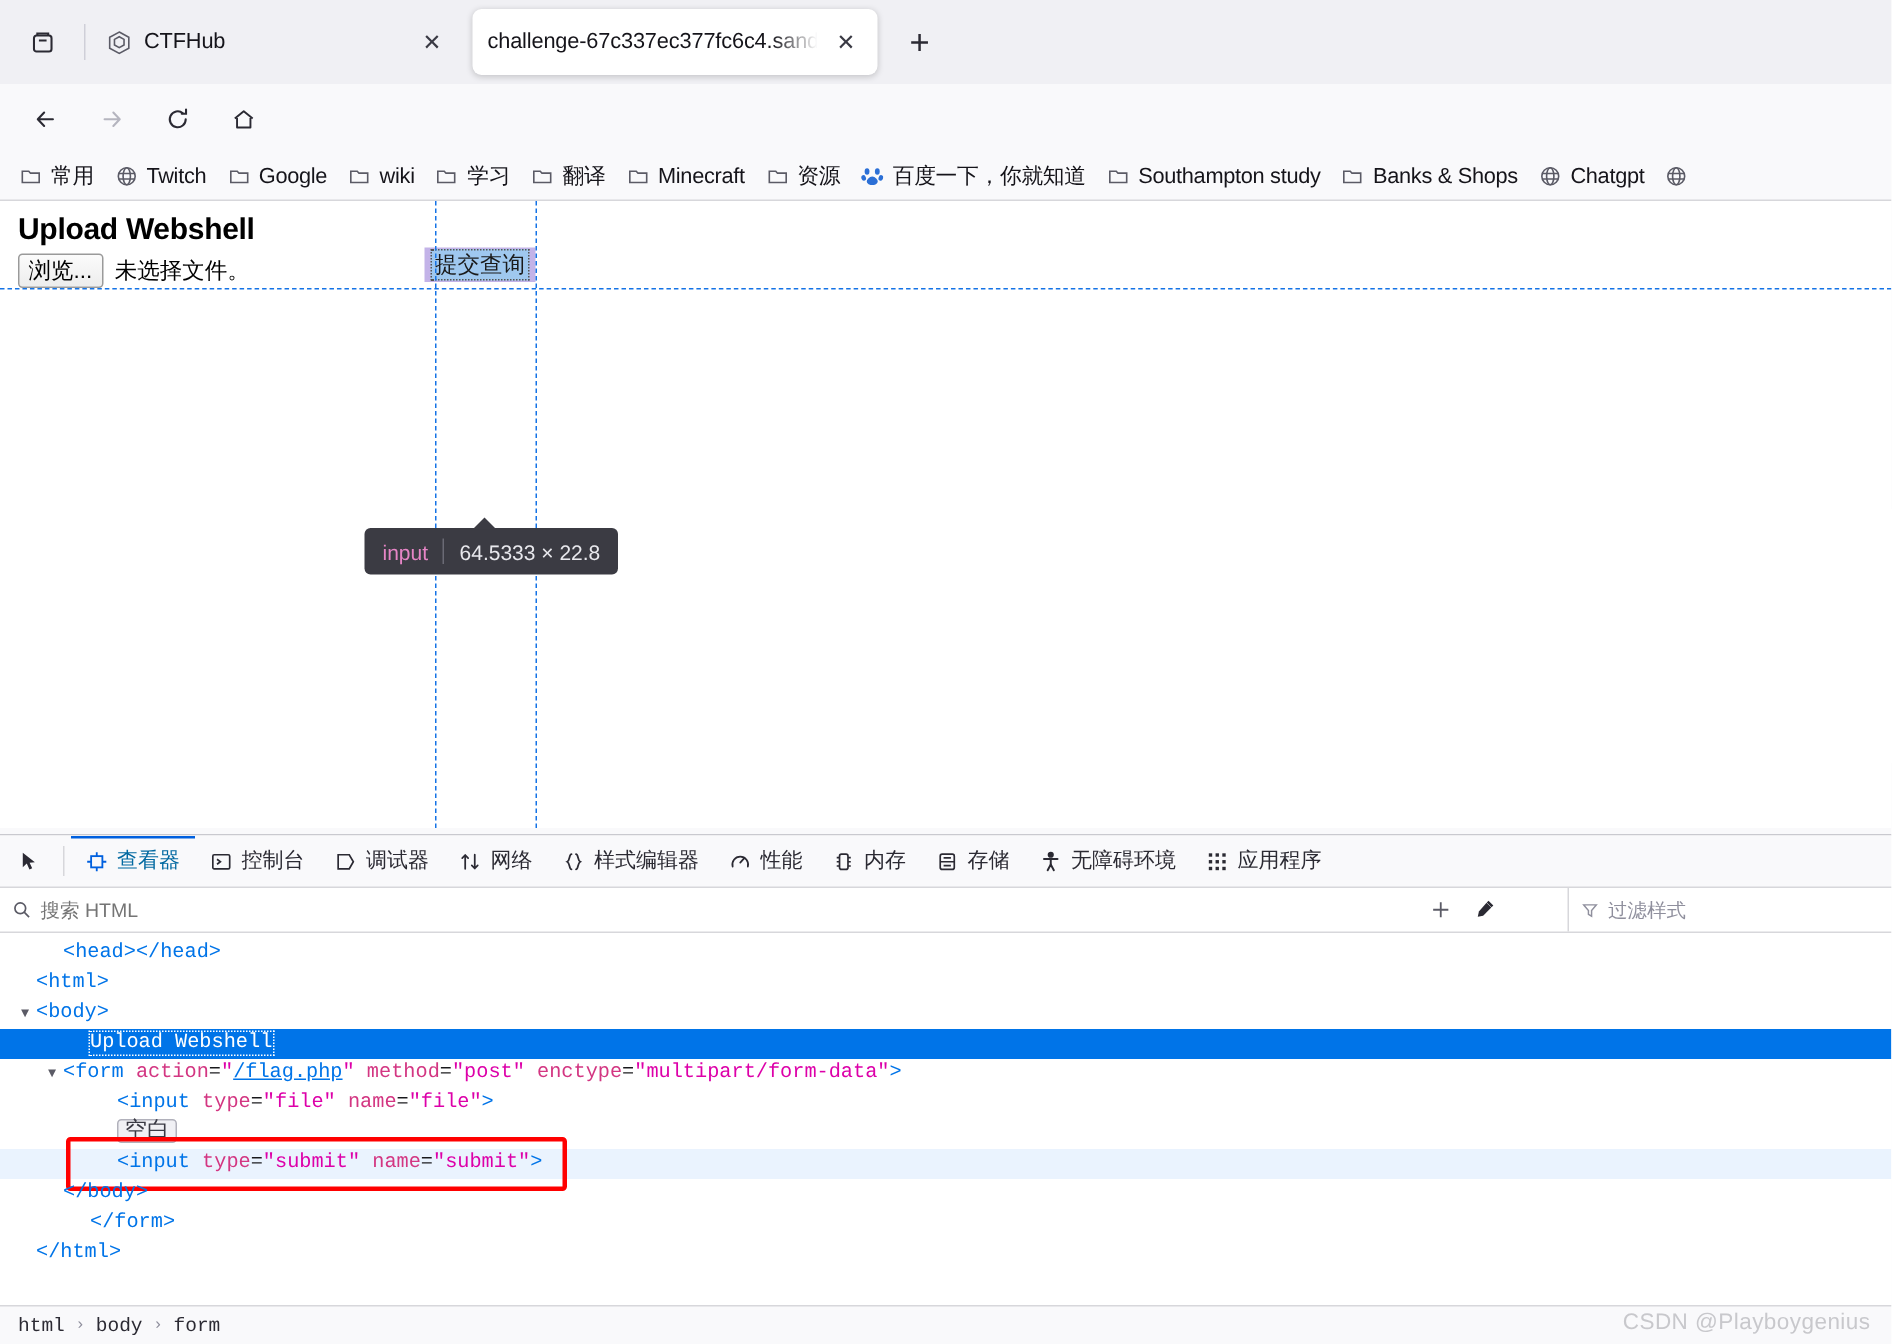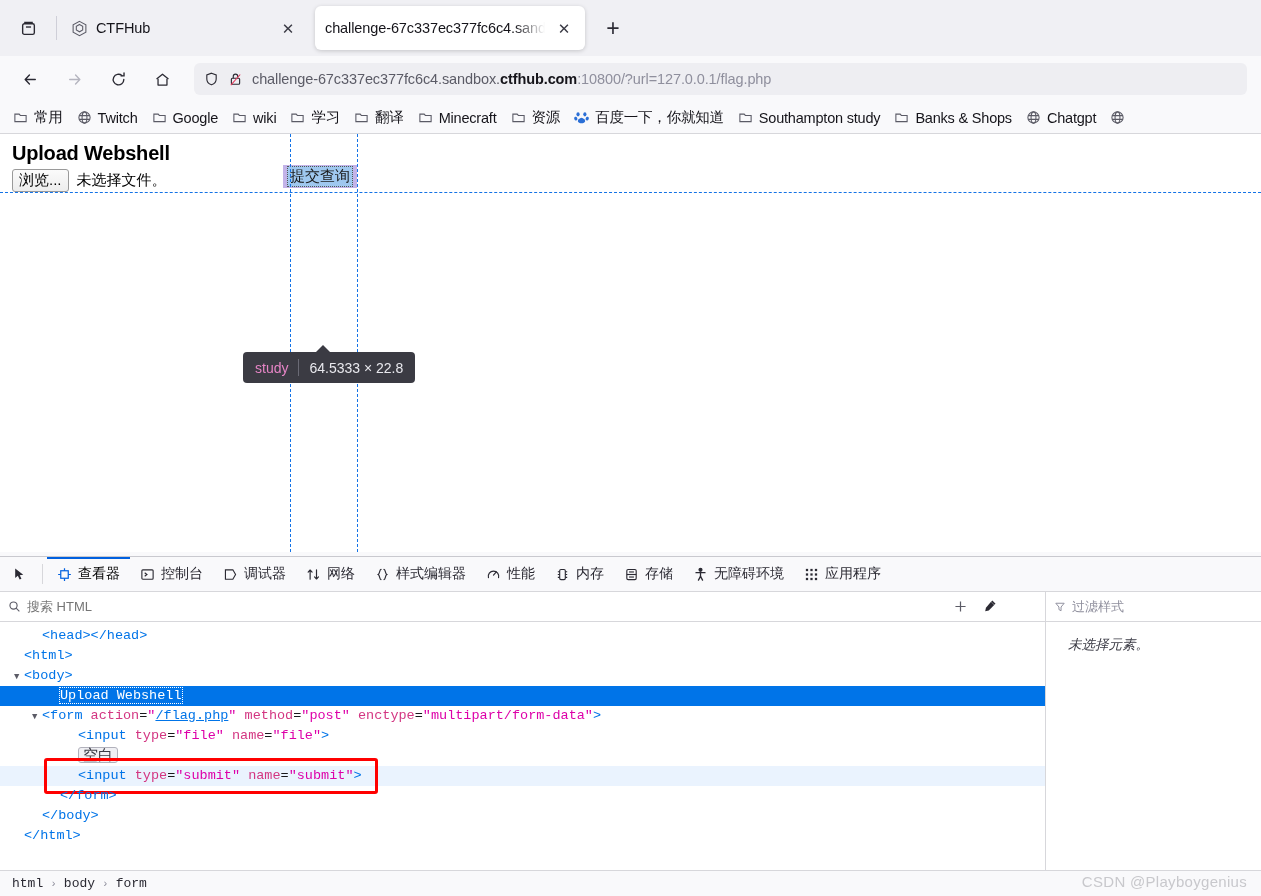--- a/index.html
+++ b/index.html
@@ -150,21 +150,21 @@
   }
   .dt-picker {
     width: 36px; display: flex; align-items: center; justify-content: center; cursor: pointer;
   }
   .dt-sep { width: 1px; background: #d7d7db; margin: 7px 4px; }
   .dt-tab {
     display: flex; align-items: center; gap: 6px; padding: 0 10px;
     font-size: 14px; color: #2b2a33; cursor: pointer; white-space: nowrap;
     position: relative;
   }
-  .dt-tab.sel { color: #000000; box-shadow: inset 0 2px 0 #0060df; }
+  .dt-tab.sel { color: #0369a1; box-shadow: inset 0 2px 0 #0060df; }
   .dt-tab svg { flex: 0 0 auto; }
 
   .dt-search {
     height: 30px; display: flex; align-items: stretch;
     border-bottom: 1px solid #d7d7db; background: #fff; gap: 36px;
   }
   .dt-search-left { flex: 1 1 auto; display: flex; align-items: center; gap: 6px; padding-left: 8px; }
   .dt-search-left input {
     border: none; outline: none; font-size: 13px; color: #5d5d69;
     background: transparent; flex: 1 1 auto; font-family: "Liberation Sans", sans-serif;
@@ -272,31 +272,20 @@
         <path d="M13.2 1.9 V4.6 H10.5"></path>
       </svg>
     </div>
     <div class="navbtn">
       <svg viewBox="0 0 16 16" fill="none" stroke="#2b2a33" stroke-width="1.2" stroke-linejoin="round">
         <path d="M2.4 7.6 L8 3 L13.6 7.6"></path>
         <path d="M3.8 7.2 V13.2 H12.2 V7.2"></path>
       </svg>
     </div>
 
-    <div class="urlbar">
-      <svg width="15" height="16" viewBox="0 0 16 16" fill="none" stroke="#2b2a33" stroke-width="1.2">
-        <path d="M8 1.8 L13 3.6 V8 C13 11.2 10.8 13.3 8 14.2 C5.2 13.3 3 11.2 3 8 V3.6 Z"></path>
-      </svg>
-      <svg width="15" height="16" viewBox="0 0 16 16" fill="none" stroke="#2b2a33" stroke-width="1.2">
-        <rect x="3.6" y="7.2" width="8.8" height="6.4" rx="1"></rect>
-        <path d="M5.6 7.2 V5.2 A2.4 2.4 0 0 1 10.4 5.2 V6"></path>
-        <path d="M3 14.6 L13 3.2" stroke="#e8385c" stroke-width="1.1"></path>
-      </svg>
-      <span class="urltext"><span class="host-pre">challenge-67c337ec377fc6c4.sandbox.</span><b>ctfhub.com</b><span>:10800/?url=127.0.0.1/flag.php</span></span>
-    </div>
   </div>
 
   <div class="bookmarks">
     <div class="bm">
       <svg width="15" height="15" viewBox="0 0 16 16" fill="none" stroke="#5b5b66" stroke-width="1.15">
           <path d="M2 4.4 H6.6 L7.8 5.8 H14 V12.4 H2 Z"></path>
         </svg>
       <span>常用</span>
     </div>
     <div class="bm">
@@ -395,21 +384,21 @@
         </span>
       </span>
     </div>
 
     <div class="gl v" style="left:290px;"></div>
     <div class="gl v" style="left:357px;"></div>
 
     <div class="gl h" style="top:58px;"></div>
 
     <div class="tooltip">
-      <span class="tt-tag">study</span>
+      <span class="tt-tag">input</span>
       <span class="tt-div"></span>
       <span>64.5333 × 22.8</span>
     </div>
   </div>
 </div>
 
 <div class="devtools">
 
   <div class="dt-tabs">
     <div class="dt-picker">
@@ -543,27 +532,24 @@
     <div class="dt-markup" id="markup">
         <div class="mline" style="padding-left: 32px;"><span class="twisty"></span><span class="tag">&lt;head&gt;&lt;/head&gt;</span></div>
         <div class="mline" style="padding-left: 14px;"><span class="twisty"></span><span class="tag">&lt;html&gt;</span></div>
         <div class="mline" style="padding-left: 14px;"><span class="twisty">▼</span><span class="tag">&lt;body&gt;</span></div>
         <div class="mline sel" style="padding-left: 50px;"><span class="twisty"></span><span class="txt">Upload Webshell</span></div>
         <div class="mline" style="padding-left: 32px;"><span class="twisty">▼</span><span class="tag">&lt;form </span><span class="attr">action</span><span class="punc">=</span><span class="val">"</span><span class="link" style="color: rgb(0, 116, 232); text-decoration: underline;">/flag.php</span><span class="val">"</span><span class="punc"> </span><span class="attr">method</span><span class="punc">=</span><span class="val">"post"</span><span class="punc"> </span><span class="attr">enctype</span><span class="punc">=</span><span class="val">"multipart/form-data"</span><span class="tag">&gt;</span></div>
         <div class="mline" style="padding-left: 68px;"><span class="twisty"></span><span class="tag">&lt;input </span><span class="attr">type</span><span class="punc">=</span><span class="val">"file"</span><span class="punc"> </span><span class="attr">name</span><span class="punc">=</span><span class="val">"file"</span><span class="tag">&gt;</span></div>
         <div class="mline" style="padding-left: 68px;"><span class="twisty"></span><span class="badge-blank">空白</span></div>
         <div class="mline rowhl" style="padding-left: 68px;"><span class="twisty"></span><span class="tag">&lt;input </span><span class="attr">type</span><span class="punc">=</span><span class="val">"submit"</span><span class="punc"> </span><span class="attr">name</span><span class="punc">=</span><span class="val">"submit"</span><span class="tag">&gt;</span></div>
         <div class="redbox" style="top: 136px;"></div>
+        <div class="mline" style="padding-left: 32px;"><span class="twisty"></span><span class="tag">&lt;/body&gt;</span></div>
         <div class="mline" style="padding-left: 50px;"><span class="twisty"></span><span class="tag">&lt;/form&gt;</span></div>
-        <div class="mline" style="padding-left: 32px;"><span class="twisty"></span><span class="tag">&lt;/body&gt;</span></div>
         <div class="mline" style="padding-left: 14px;"><span class="twisty"></span><span class="tag">&lt;/html&gt;</span></div>
       </div>
-    <div class="dt-side">
-      <span>未选择元素。</span>
-    </div>
   </div>
 
   <div class="dt-breadcrumb">
     <span class="crumb">html</span>
     <span class="crumb-sep">›</span>
     <span class="crumb">body</span>
     <span class="crumb-sep">›</span>
     <span class="crumb">form</span>
   </div>
 </div>

